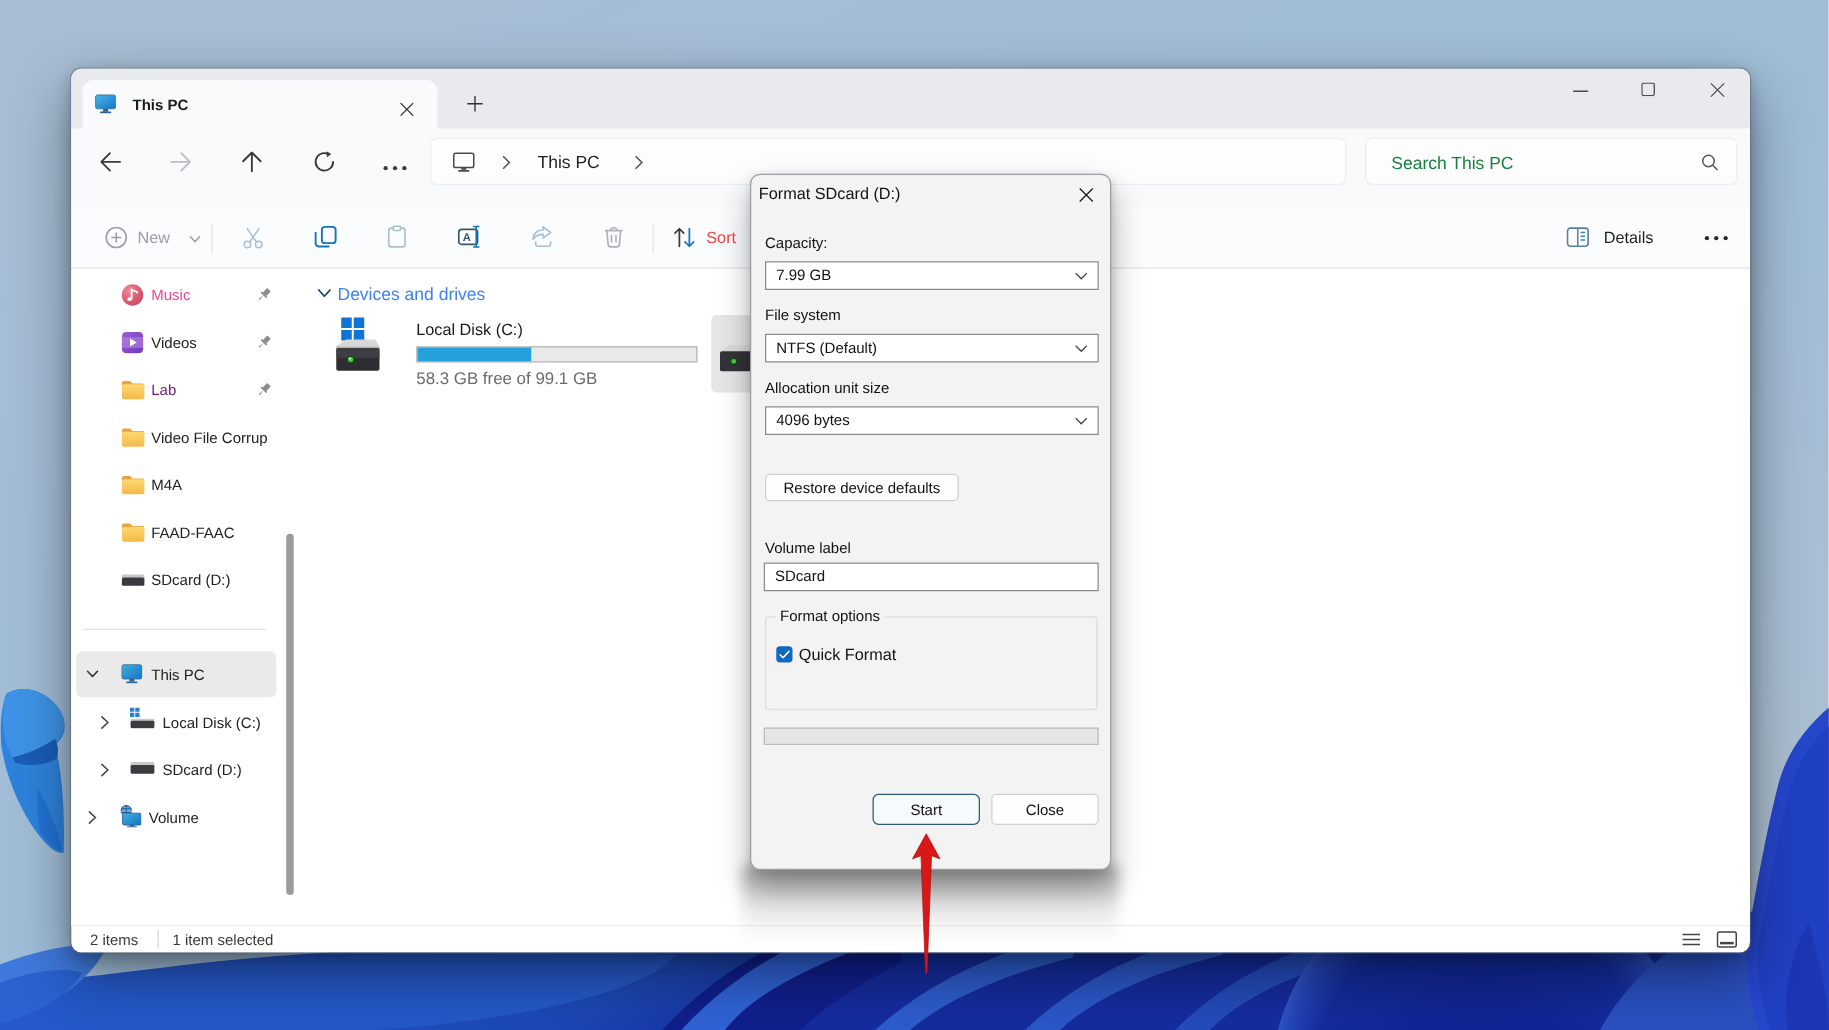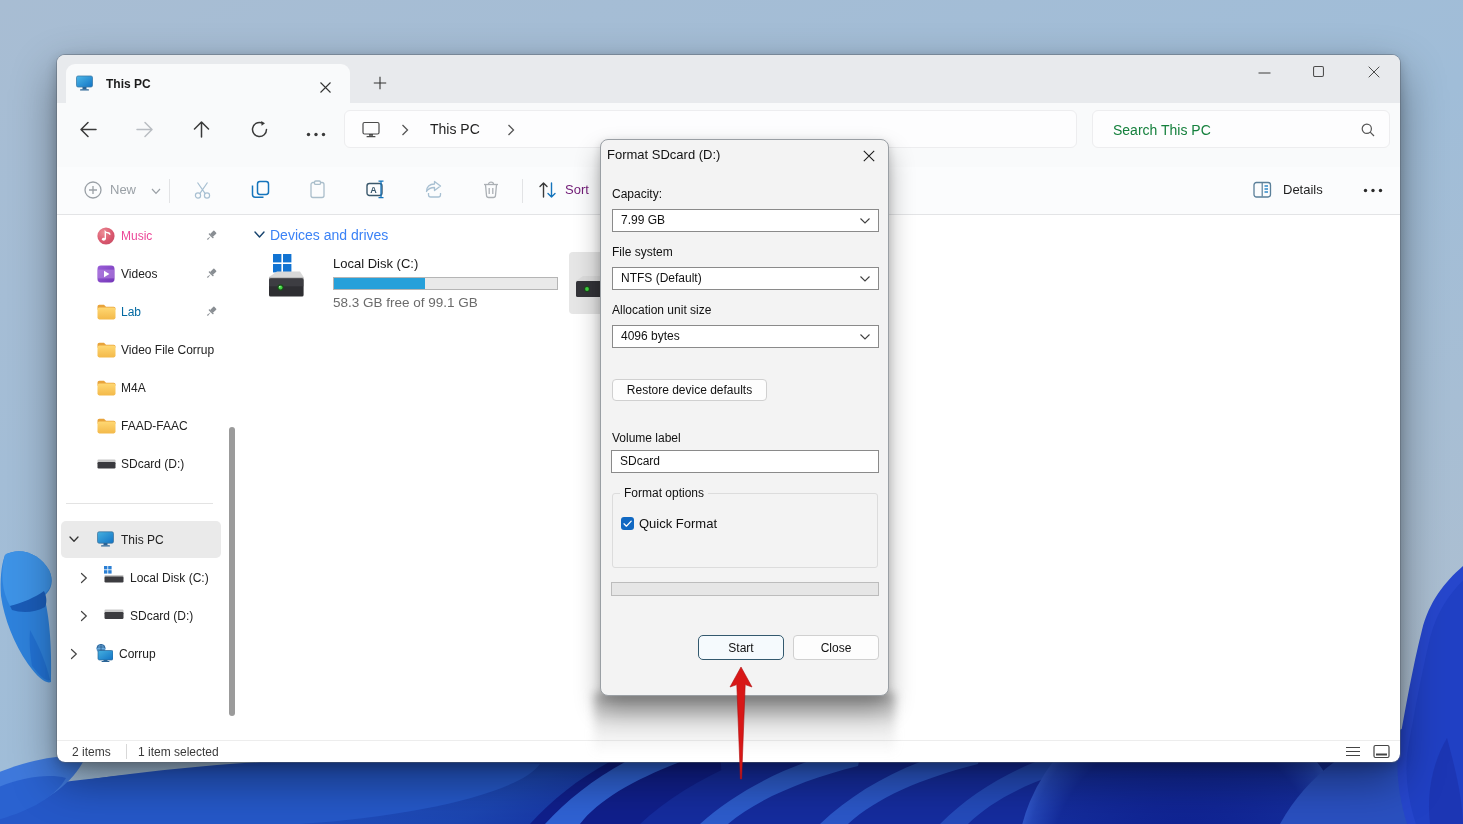--- a/index.html
+++ b/index.html
@@ -246,21 +246,21 @@
           </g>
         </svg>
     <div style="position:absolute;left:465px;top:12px;height:24px;border-left:1px solid #e2e3e5;"></div>
 
     <svg style="position:absolute;left:481px;top:14px;" width="19" height="18" viewBox="0 0 19 18">
           <g fill="none" stroke="#1474bc" stroke-width="1.4" stroke-linecap="round" stroke-linejoin="round">
             <path d="M5.5 16 V2 M5.5 2 L2 5.5 M5.5 2 L9 5.5" stroke="#3a3a3a"></path>
             <path d="M13.5 2 V16 M13.5 16 L10 12.5 M13.5 16 L17 12.5"></path>
           </g>
         </svg>
-    <span style="position:absolute;left:508px;top:15px;font-size:13px;color:#701a75;">Sort</span>
+    <span style="position:absolute;left:508px;top:15px;font-size:13px;color:#ef4444;">Sort</span>
 
     <svg style="position:absolute;left:1196px;top:14px;" width="19" height="18" viewBox="0 0 19 18">
           <g fill="none">
             <rect x="1" y="1.5" width="16.5" height="14.5" rx="2.4" stroke="#5a7f99 " stroke-width="1.3"></rect>
             <path d="M9.2 2 V15.5" stroke="#5a7f99" stroke-width="1.2"></path>
             <path d="M11.5 5 H15 M11.5 8 H15 M11.5 11 H15" stroke="#2f88c8" stroke-width="1.3"></path>
           </g>
         </svg>
     <span style="position:absolute;left:1226px;top:15px;font-size:13px;color:#1f1f1f;">Details</span>
     <svg style="position:absolute;left:1306px;top:21px;" width="20" height="5" viewBox="0 0 20 5">
@@ -318,21 +318,21 @@
     <svg style="position:absolute;left:40px;top:88px;" width="19" height="16" viewBox="0 0 19 16">
       <defs>
             <linearGradient id="fold" x1="0" y1="0" x2="0" y2="1">
               <stop offset="0" stop-color="#ffd873"></stop>
               <stop offset="1" stop-color="#f3b94a"></stop>
             </linearGradient>
           </defs>
       <path d="M0.5 2.5 A1.8 1.8 0 0 1 2.3 0.7 H7 L9 2.8 H16.7 A1.8 1.8 0 0 1 18.5 4.6 V5.5 H0.5 Z" fill="#e8a33b"></path>
       <rect x="0.5" y="3.4" width="18" height="12" rx="1.8" fill="url(#fold)"></rect>
     </svg>
-    <span style="position:absolute;left:64px;top:89px;font-size:12px;color:#0369a1;">Lab</span>
+    <span style="position:absolute;left:64px;top:89px;font-size:12px;color:#701a75;">Lab</span>
     <svg style="position:absolute;left:148px;top:89px;" width="13" height="13" viewBox="0 0 13 13">
           <g transform="rotate(45 6.5 6.5)" fill="#898e93">
             <rect x="4.5" y="1.2" width="4" height="5.2" rx="0.7"></rect>
             <rect x="3.3" y="6.2" width="6.4" height="1.5" rx="0.75"></rect>
             <path d="M6.5 7.7 L7.2 12.3 L5.8 12.3 Z"></path>
           </g>
         </svg>
 
     <svg style="position:absolute;left:40px;top:126px;" width="19" height="16" viewBox="0 0 19 16">
       <path d="M0.5 2.5 A1.8 1.8 0 0 1 2.3 0.7 H7 L9 2.8 H16.7 A1.8 1.8 0 0 1 18.5 4.6 V5.5 H0.5 Z" fill="#e8a33b"></path>
@@ -404,21 +404,21 @@
     <svg style="position:absolute;left:13px;top:432px;" width="8" height="12" viewBox="0 0 8 12">
           <path d="M1.5 1.5 L6.3 6 L1.5 10.5" stroke="#444" stroke-width="1.2" fill="none" stroke-linecap="round"></path>
         </svg>
     <svg style="position:absolute;left:38px;top:427px;" width="18" height="19" viewBox="0 0 18 19">
       <circle cx="6" cy="5.5" r="4.6" fill="#6aace0"></circle>
       <path d="M2 5.5 A4 4 0 0 1 10 5.5 M6 1 V10 M2.2 4 H9.8 M2.2 7 H9.8" stroke="#2a5a8c" stroke-width="0.8" fill="none"></path>
       <rect x="3" y="7.5" width="15" height="9.5" rx="1.4" fill="url(#mon2)" stroke="#2a6496" stroke-width="0.7"></rect>
       <rect x="8.5" y="17" width="4" height="1" fill="#2a6496"></rect>
       <rect x="6.5" y="18" width="8" height="1" rx="0.5" fill="#2a6496"></rect>
     </svg>
-    <span style="position:absolute;left:62px;top:431px;font-size:12px;color:#222;">Corrup</span>
+    <span style="position:absolute;left:62px;top:431px;font-size:12px;color:#222;">Volume</span>
 
     <div style="position:absolute;left:172px;top:211px;width:6px;height:289px;background:#9b9b9b;border-radius:3px;"></div>
 
     <svg style="position:absolute;left:197px;top:14px;" width="11" height="9" viewBox="0 0 11 9">
           <path d="M1 2 L5.5 7 L10 2" stroke="#16436e" stroke-width="1.4" fill="none" stroke-linecap="round" stroke-linejoin="round"></path>
         </svg>
     <span style="position:absolute;left:213px;top:11px;font-size:14px;color:#3b82f6;">Devices and drives</span>
 
     <svg style="position:absolute;left:210px;top:37px;" width="37" height="45" viewBox="0 0 37 45">
       <g fill="#1173d2">

